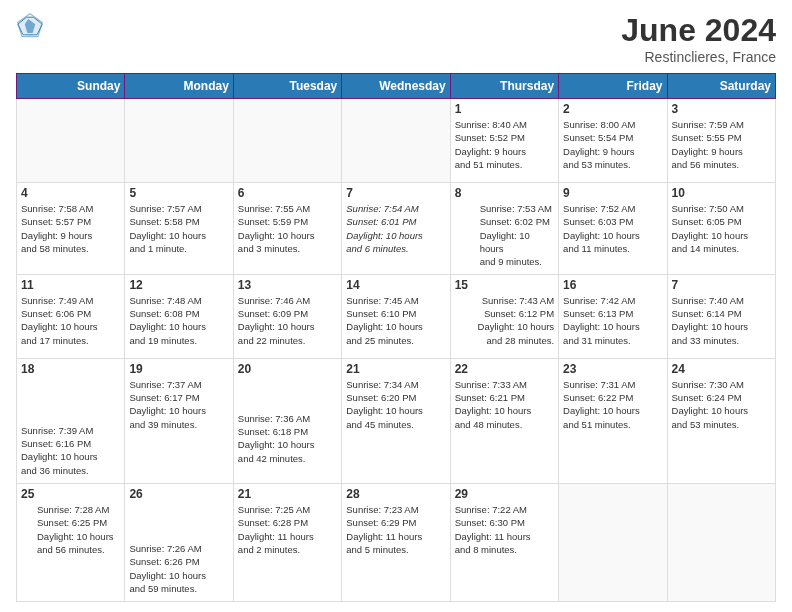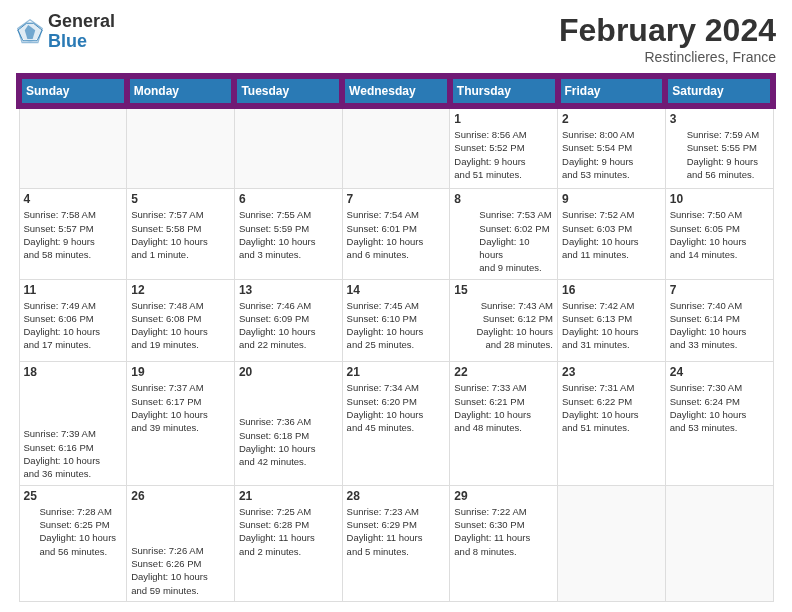--- a/index.html
+++ b/index.html
@@ -65,22 +65,22 @@
       border-collapse: collapse;
       width: 100%;
       table-layout: fixed;
     }
     .calendar th {
       background-color: #2a7ab5;
       color: #fff;
       font-size: 12px;
       font-weight: bold;
       padding: 5px 4px;
-      text-align: left;
-      border: 6px solid #701a75;
+      text-align: right;
+      border: 1px solid #701a75;
     }
     .calendar td {
       vertical-align: top;
       padding: 3px 4px;
       border: 1px solid #ddd;
       font-size: 10px;
       color: #333;
       height: 82px;
     }
     .calendar td.empty {
@@ -104,27 +104,23 @@
 
 <div class="page">
   <div class="header">
     <div class="logo">
       <svg class="logo-icon" viewBox="0 0 32 32" xmlns="http://www.w3.org/2000/svg">
         <polygon points="16,4 28,10 28,22 16,28 4,22 4,10" fill="#2a7ab5" opacity="0.15"></polygon>
         <polygon points="20,6 30,14 24,26 8,26 2,14 12,6" fill="none" stroke="#2a7ab5" stroke-width="1"></polygon>
         <polygon points="16,2 30,12 25,28 7,28 2,12" fill="none" stroke="#2a7ab5" stroke-width="1.5" opacity="0.5"></polygon>
         <path d="M14,8 L22,14 L19,24 H13 L10,14 Z" fill="#2a7ab5" opacity="0.6"></path>
       </svg>
-      <div class="logo-text">
-        <span class="logo-general">General</span>
-        <span class="logo-blue">Blue</span>
-      </div>
     </div>
     <div class="title-block">
-      <div class="title-month">February 2024</div>
+      <div class="title-month">June 2024</div>
       <div class="title-location">Restinclieres, France</div>
     </div>
   </div>
 
   <table class="calendar">
     <thead>
       <tr>
         <th>Sunday</th>
         <th>Monday</th>
         <th>Tuesday</th>
@@ -135,35 +131,35 @@
       </tr>
     </thead>
     <tbody id="calendar-body">
     <tr>
           <td class="empty"></td>
           <td class="empty"></td>
           <td class="empty"></td>
           <td class="empty"></td>
           <td>
             <span class="day-number">1</span>
-            <div class="day-info" style="white-space: pre-line;">Sunrise: 8:56 AM
+            <div class="day-info" style="white-space: pre-line;">Sunrise: 8:40 AM
 Sunset: 5:52 PM
 Daylight: 9 hours
 and 51 minutes.</div>
           </td>
           <td>
             <span class="day-number">2</span>
             <div class="day-info" style="white-space: pre-line;">Sunrise: 8:00 AM
 Sunset: 5:54 PM
 Daylight: 9 hours
 and 53 minutes.</div>
           </td>
           <td>
             <span class="day-number">3</span>
-            <div class="day-info" style="white-space: pre-line; margin-left: 17px;">Sunrise: 7:59 AM
+            <div class="day-info" style="white-space: pre-line;">Sunrise: 7:59 AM
 Sunset: 5:55 PM
 Daylight: 9 hours
 and 56 minutes.</div>
           </td>
         </tr>
         <tr>
           <td>
             <span class="day-number">4</span>
             <div class="day-info" style="white-space: pre-line;">Sunrise: 7:58 AM
 Sunset: 5:57 PM
@@ -179,21 +175,21 @@
           </td>
           <td>
             <span class="day-number">6</span>
             <div class="day-info" style="white-space: pre-line;">Sunrise: 7:55 AM
 Sunset: 5:59 PM
 Daylight: 10 hours
 and 3 minutes.</div>
           </td>
           <td>
             <span class="day-number">7</span>
-            <div class="day-info" style="white-space: pre-line;">Sunrise: 7:54 AM
+            <div class="day-info" style="white-space: pre-line; font-style: italic;">Sunrise: 7:54 AM
 Sunset: 6:01 PM
 Daylight: 10 hours
 and 6 minutes.</div>
           </td>
           <td>
             <span class="day-number">8</span>
             <div class="day-info" style="white-space: pre-line; margin-left: 25px;">Sunrise: 7:53 AM
 Sunset: 6:02 PM
 Daylight: 10 hours
 and 9 minutes.</div>

